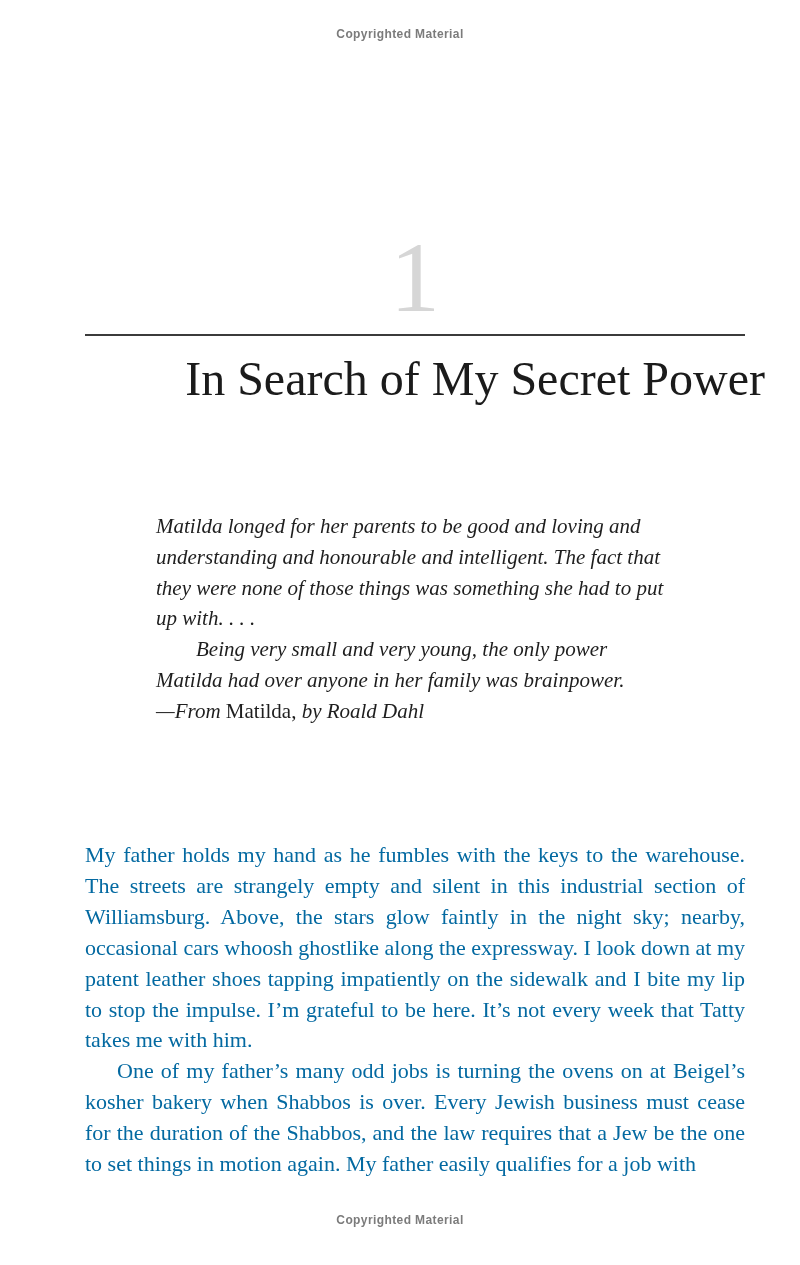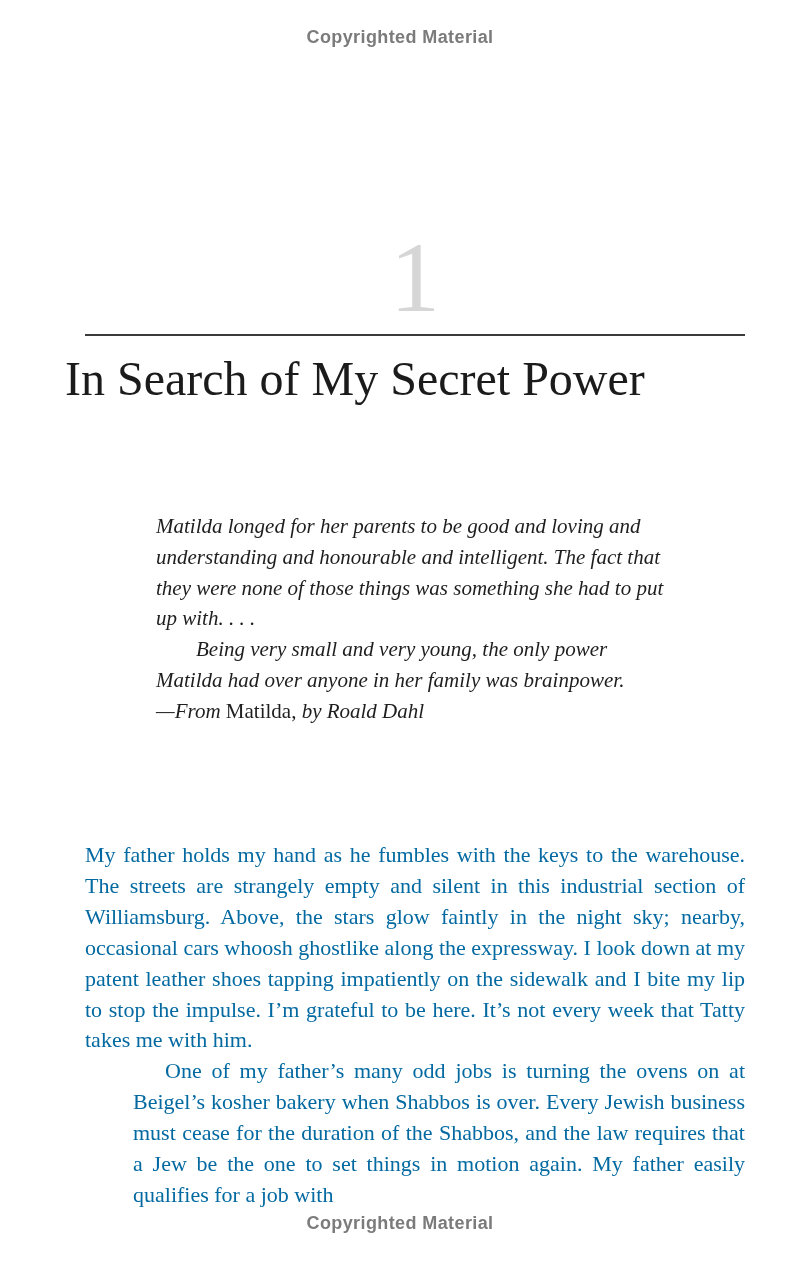--- a/index.html
+++ b/index.html
@@ -16,21 +16,21 @@
     color: #1c1c1c;
     overflow: hidden;
   }
   .copyright {
     position: absolute;
     left: 0;
     right: 0;
     text-align: center;
     font-family: "Liberation Sans", sans-serif;
     font-weight: bold;
-    font-size: 18px;
+    font-size: 12px;
     letter-spacing: 0.4px;
     color: #7b7b7b;
   }
   .copyright.top { top: 27px; }
   .copyright.bottom { top: 1213px; }
 
   .chapter-number {
     position: absolute;
     top: 228px;
     left: 85px;
@@ -46,21 +46,21 @@
     left: 85px;
     width: 660px;
     height: 2px;
     background: #3b3b3b;
   }
   .chapter-title {
     position: absolute;
     top: 351px;
     left: 65px;
     width: 700px;
-    text-align: left;
+    text-align: right;
     font-size: 48px;
     line-height: 1.15;
     color: #1b1b1b;
     white-space: nowrap;
   }
 
   .epigraph {
     position: absolute;
     top: 466px;
     left: 156px;
@@ -93,21 +93,20 @@
     font-size: 22px;
     line-height: 30.9px;
     text-align: justify;
     color: #0369a1;
   }
   .body-text p {
     margin: 0;
   }
   .body-text p.indented {
     text-indent: 32px;
-    margin-left: 48px;
   }
 </style>
 </head>
 <body>
 
 <div class="page">
 
   <div class="copyright top">Copyrighted Material</div>
 
   <div class="chapter-number">1</div>

